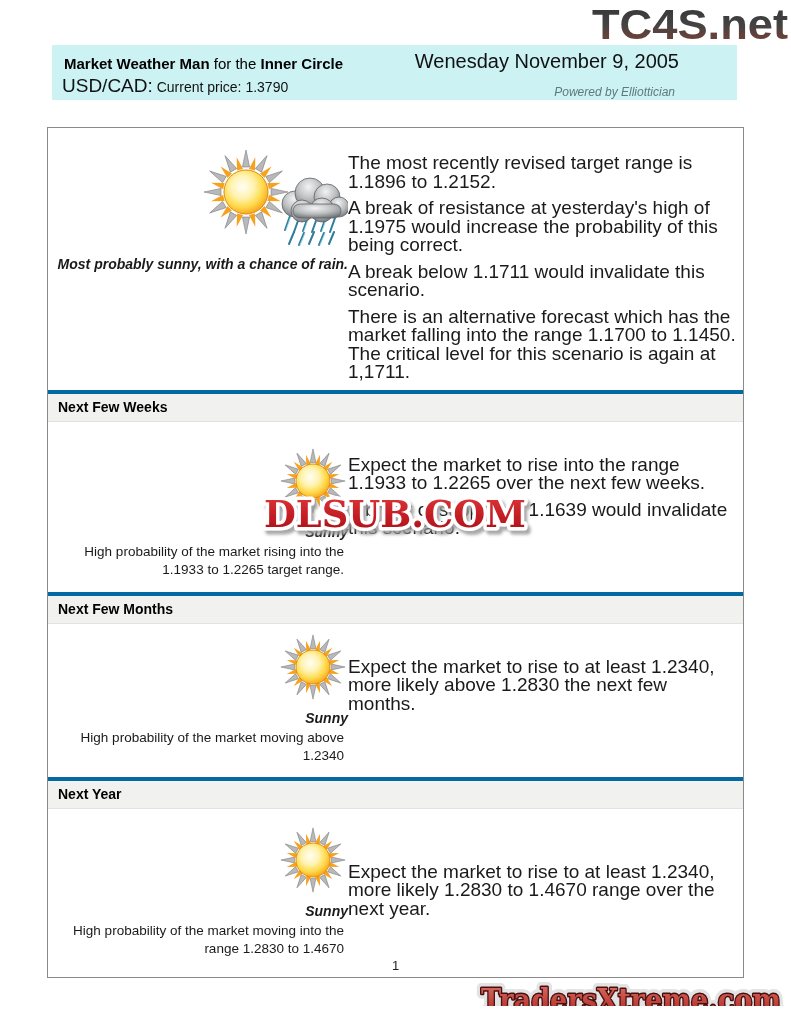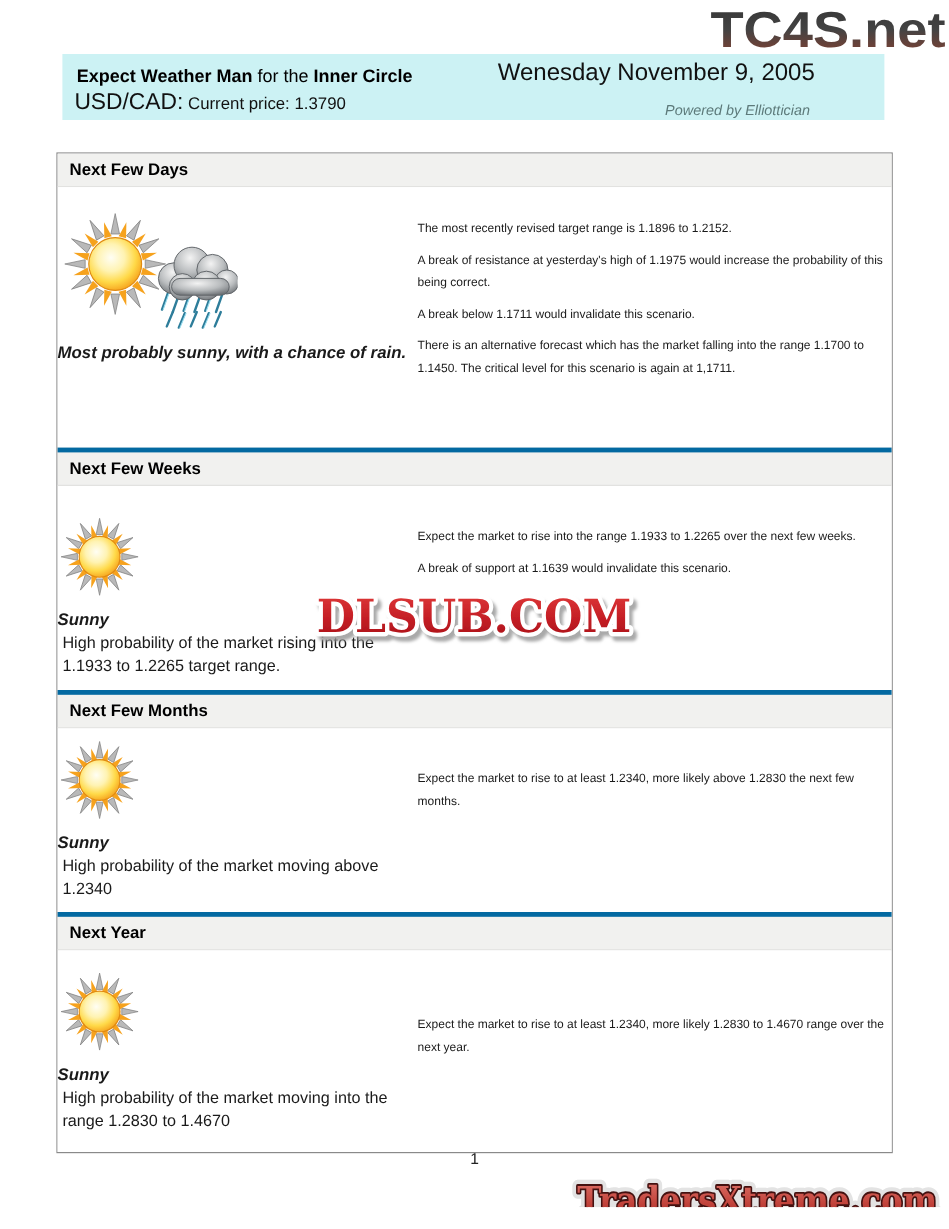--- a/index.html
+++ b/index.html
@@ -31,22 +31,22 @@
     position:absolute; left:47px; top:127px; width:697px;
     box-sizing:border-box; border:1px solid #8a8a8a; background:#fff;
   }
   .section-title {
     height:27px; line-height:27px; padding-left:10px;
     background:#f1f1ef; font-weight:bold; font-size:14px; color:#000;
     border-bottom:1px solid #e2e2e0;
   }
   .section + .section .section-title { border-top:4px solid #0369a1; }
   .section-content { display:flex; box-sizing:border-box; background:#fff; }
-  .col-left { flex:0 0 300px; width:300px; text-align:left; }
-  .col-right { flex:1; max-width:392px; font-size:10px; line-height:18.5px; padding-right:6px; }
+  .col-left { flex:0 0 300px; width:300px; text-align:right; }
+  .col-right { flex:1; max-width:392px; font-size:19px; line-height:18.5px; padding-right:6px; }
   .col-right p { margin:0 0 8px 0; }
   .caption-bold { font-weight:bold; font-style:italic; font-size:14px; line-height:18px; margin-top:3px; }
   .caption { font-size:13.5px; line-height:18.5px; margin-top:2px; padding:0 4px; }
 
   .section:nth-of-type(1) .section-content { min-height:217px; padding-top:20px; }
   .section:nth-of-type(2) .section-content { min-height:170px; padding-top:24px; }
   .section:nth-of-type(3) .section-content { min-height:153px; padding-top:8px; }
   .section:nth-of-type(4) .section-content { min-height:168px; padding-top:16px; }
   .section:nth-of-type(1) .col-right { padding-top:6px; }
   .section:nth-of-type(2) .col-right { padding-top:10px; }
@@ -79,32 +79,31 @@
           <stop offset="82%" stop-color="#6e4238"></stop>
           <stop offset="100%" stop-color="#8a564a"></stop>
         </linearGradient>
       </defs>
       <text x="100" y="38" text-anchor="middle" font-family="Liberation Sans, sans-serif" font-size="42" font-weight="bold" fill="url(#tc4sGrad)" textLength="196" lengthAdjust="spacingAndGlyphs">TC4S.net</text>
     </svg>
   </div>
 
   <div class="header-band">
     <div class="hb-title">
-      <span class="b">Expect Weather Man</span><span> for the </span><span class="b">Inner Circle</span>
+      <span class="b">Market Weather Man</span><span> for the </span><span class="b">Inner Circle</span>
     </div>
     <div class="hb-date">Wenesday November 9, 2005</div>
     <div class="hb-pair">
       <span>USD/CAD:</span><span class="price"> Current price: 1.3790</span>
     </div>
     <div class="hb-powered">Powered by Elliottician</div>
   </div>
 
   <div class="main-box">
   <div class="section">
-    <div class="section-title">Next Few Days</div>
     <div class="section-content">
       <div class="col-left">
         <div class="icon-host">
   <svg width="150" height="100" viewBox="0 0 150 100">
     <defs>
       <radialGradient id="sunDisc2" cx="42%" cy="38%" r="65%">
         <stop offset="0%" stop-color="#fffef4"></stop>
         <stop offset="40%" stop-color="#fff3b2"></stop>
         <stop offset="72%" stop-color="#ffd948"></stop>
         <stop offset="100%" stop-color="#f6a21d"></stop>

